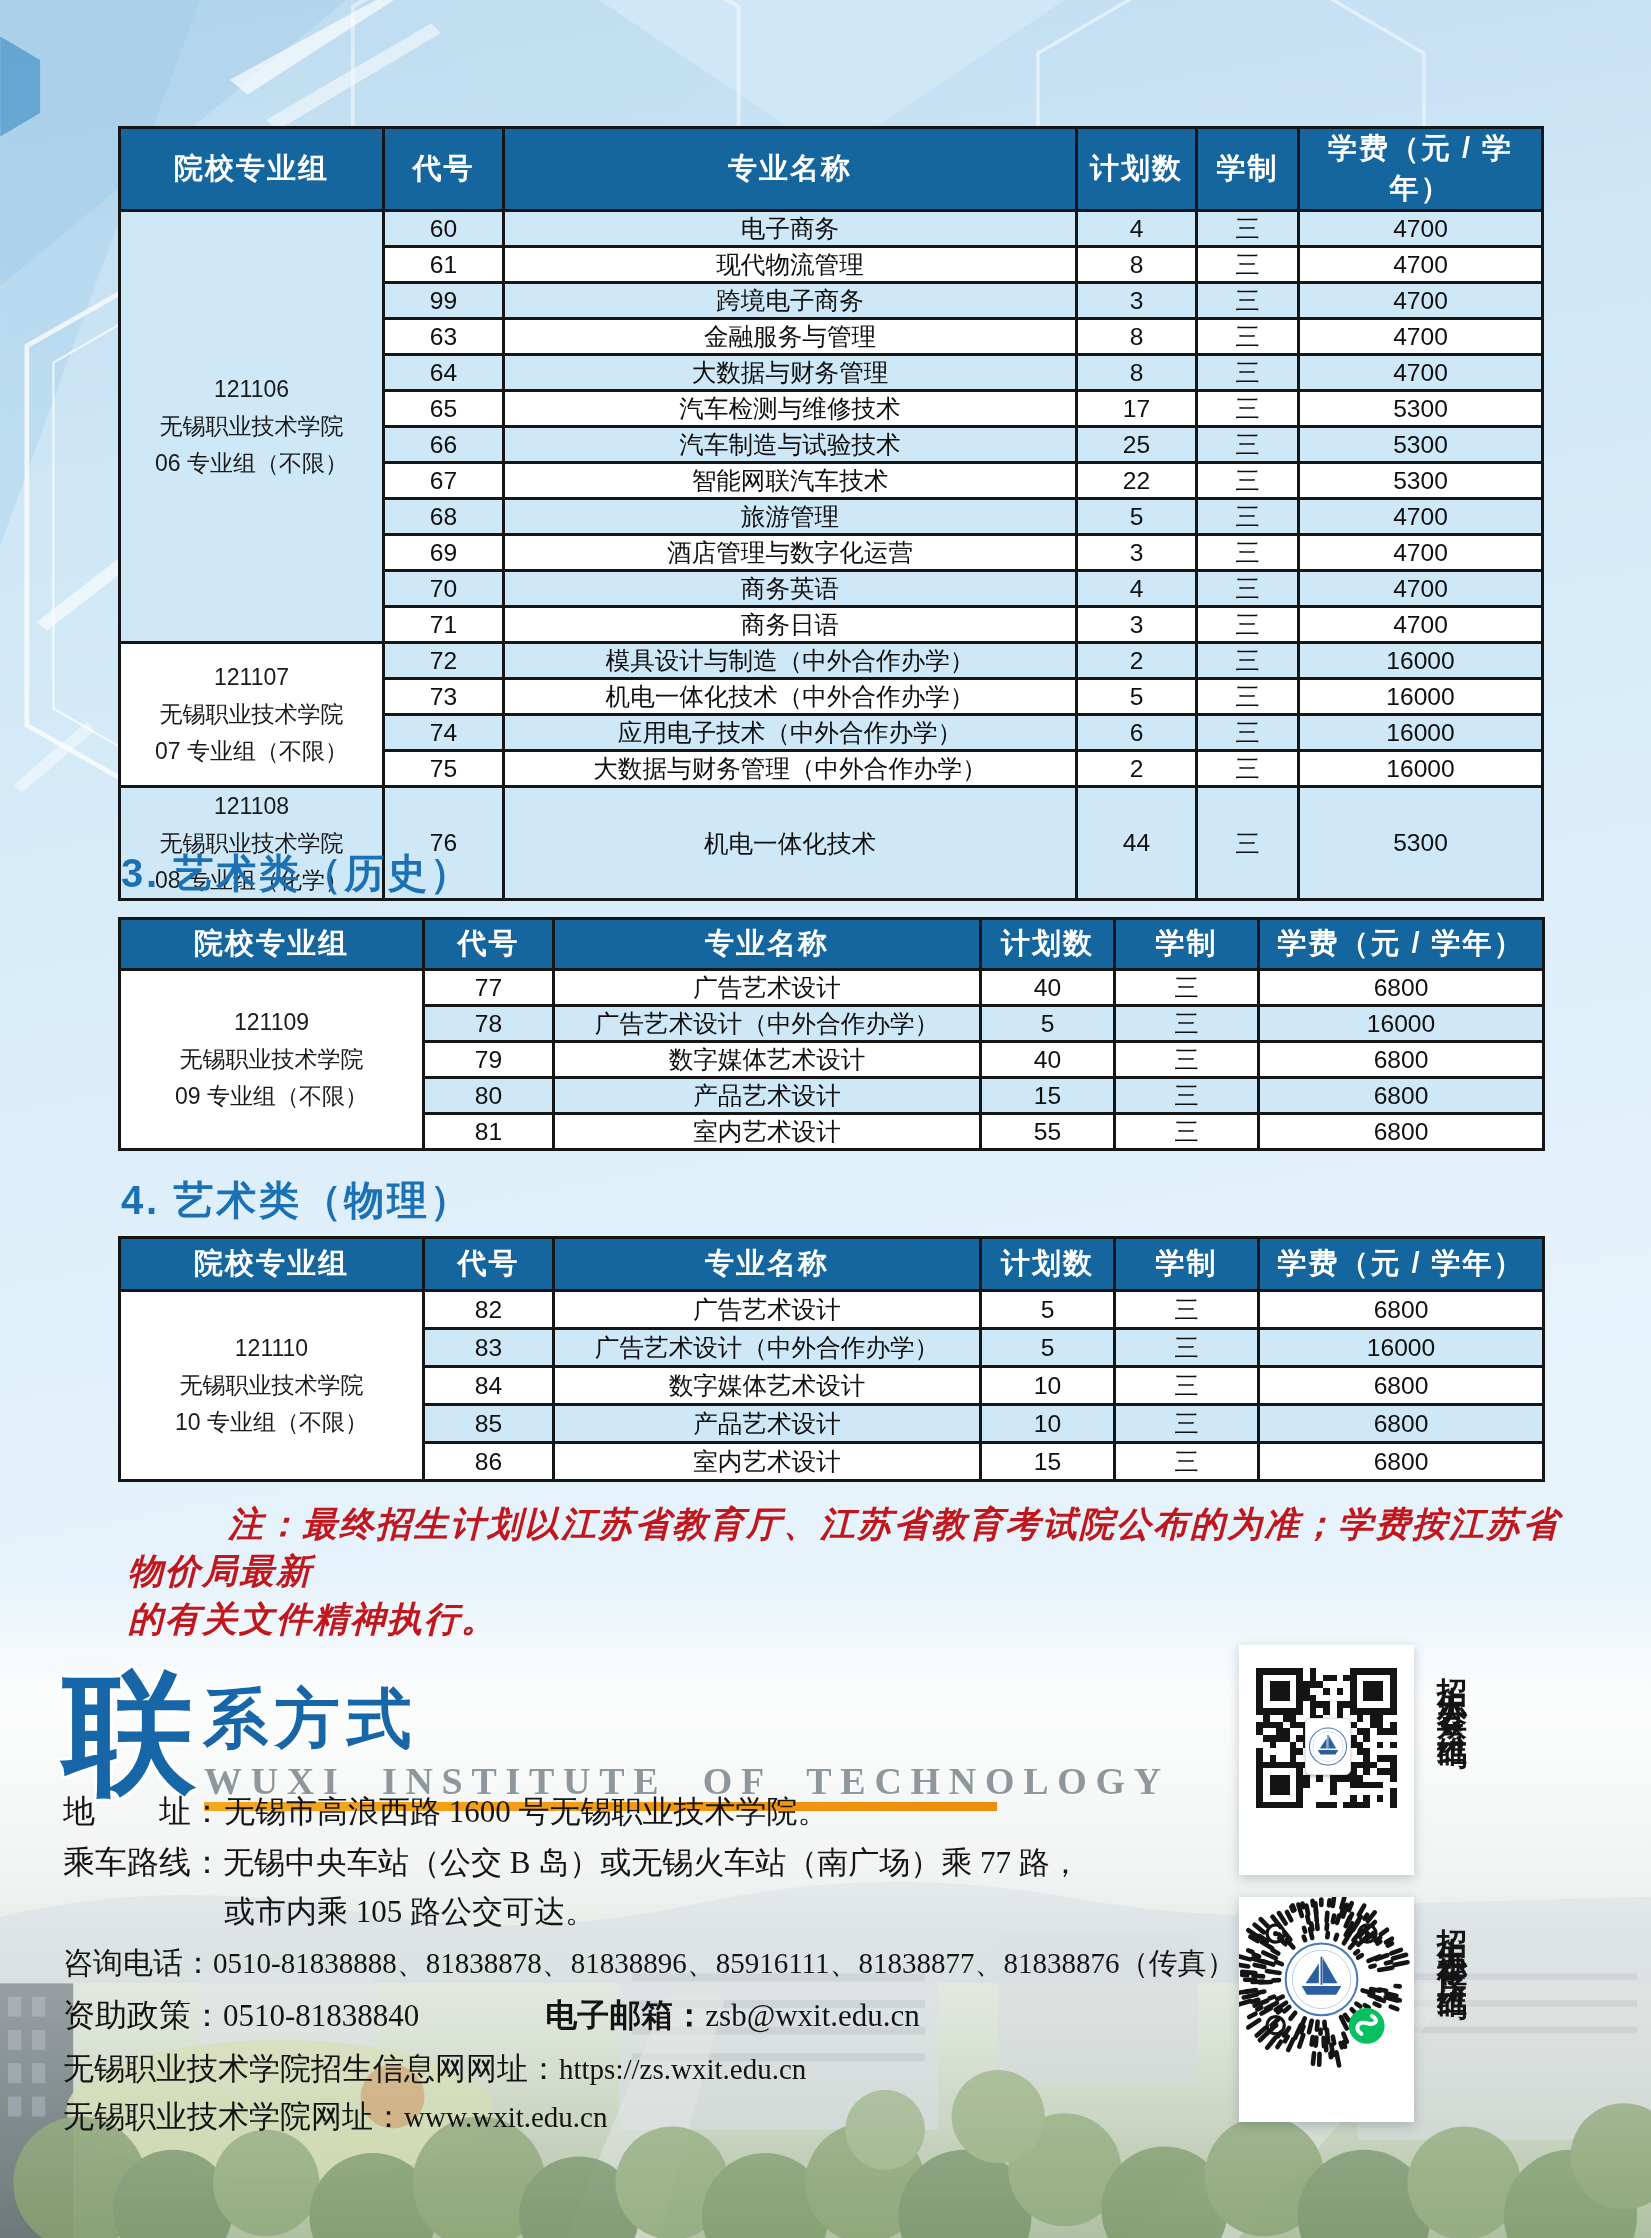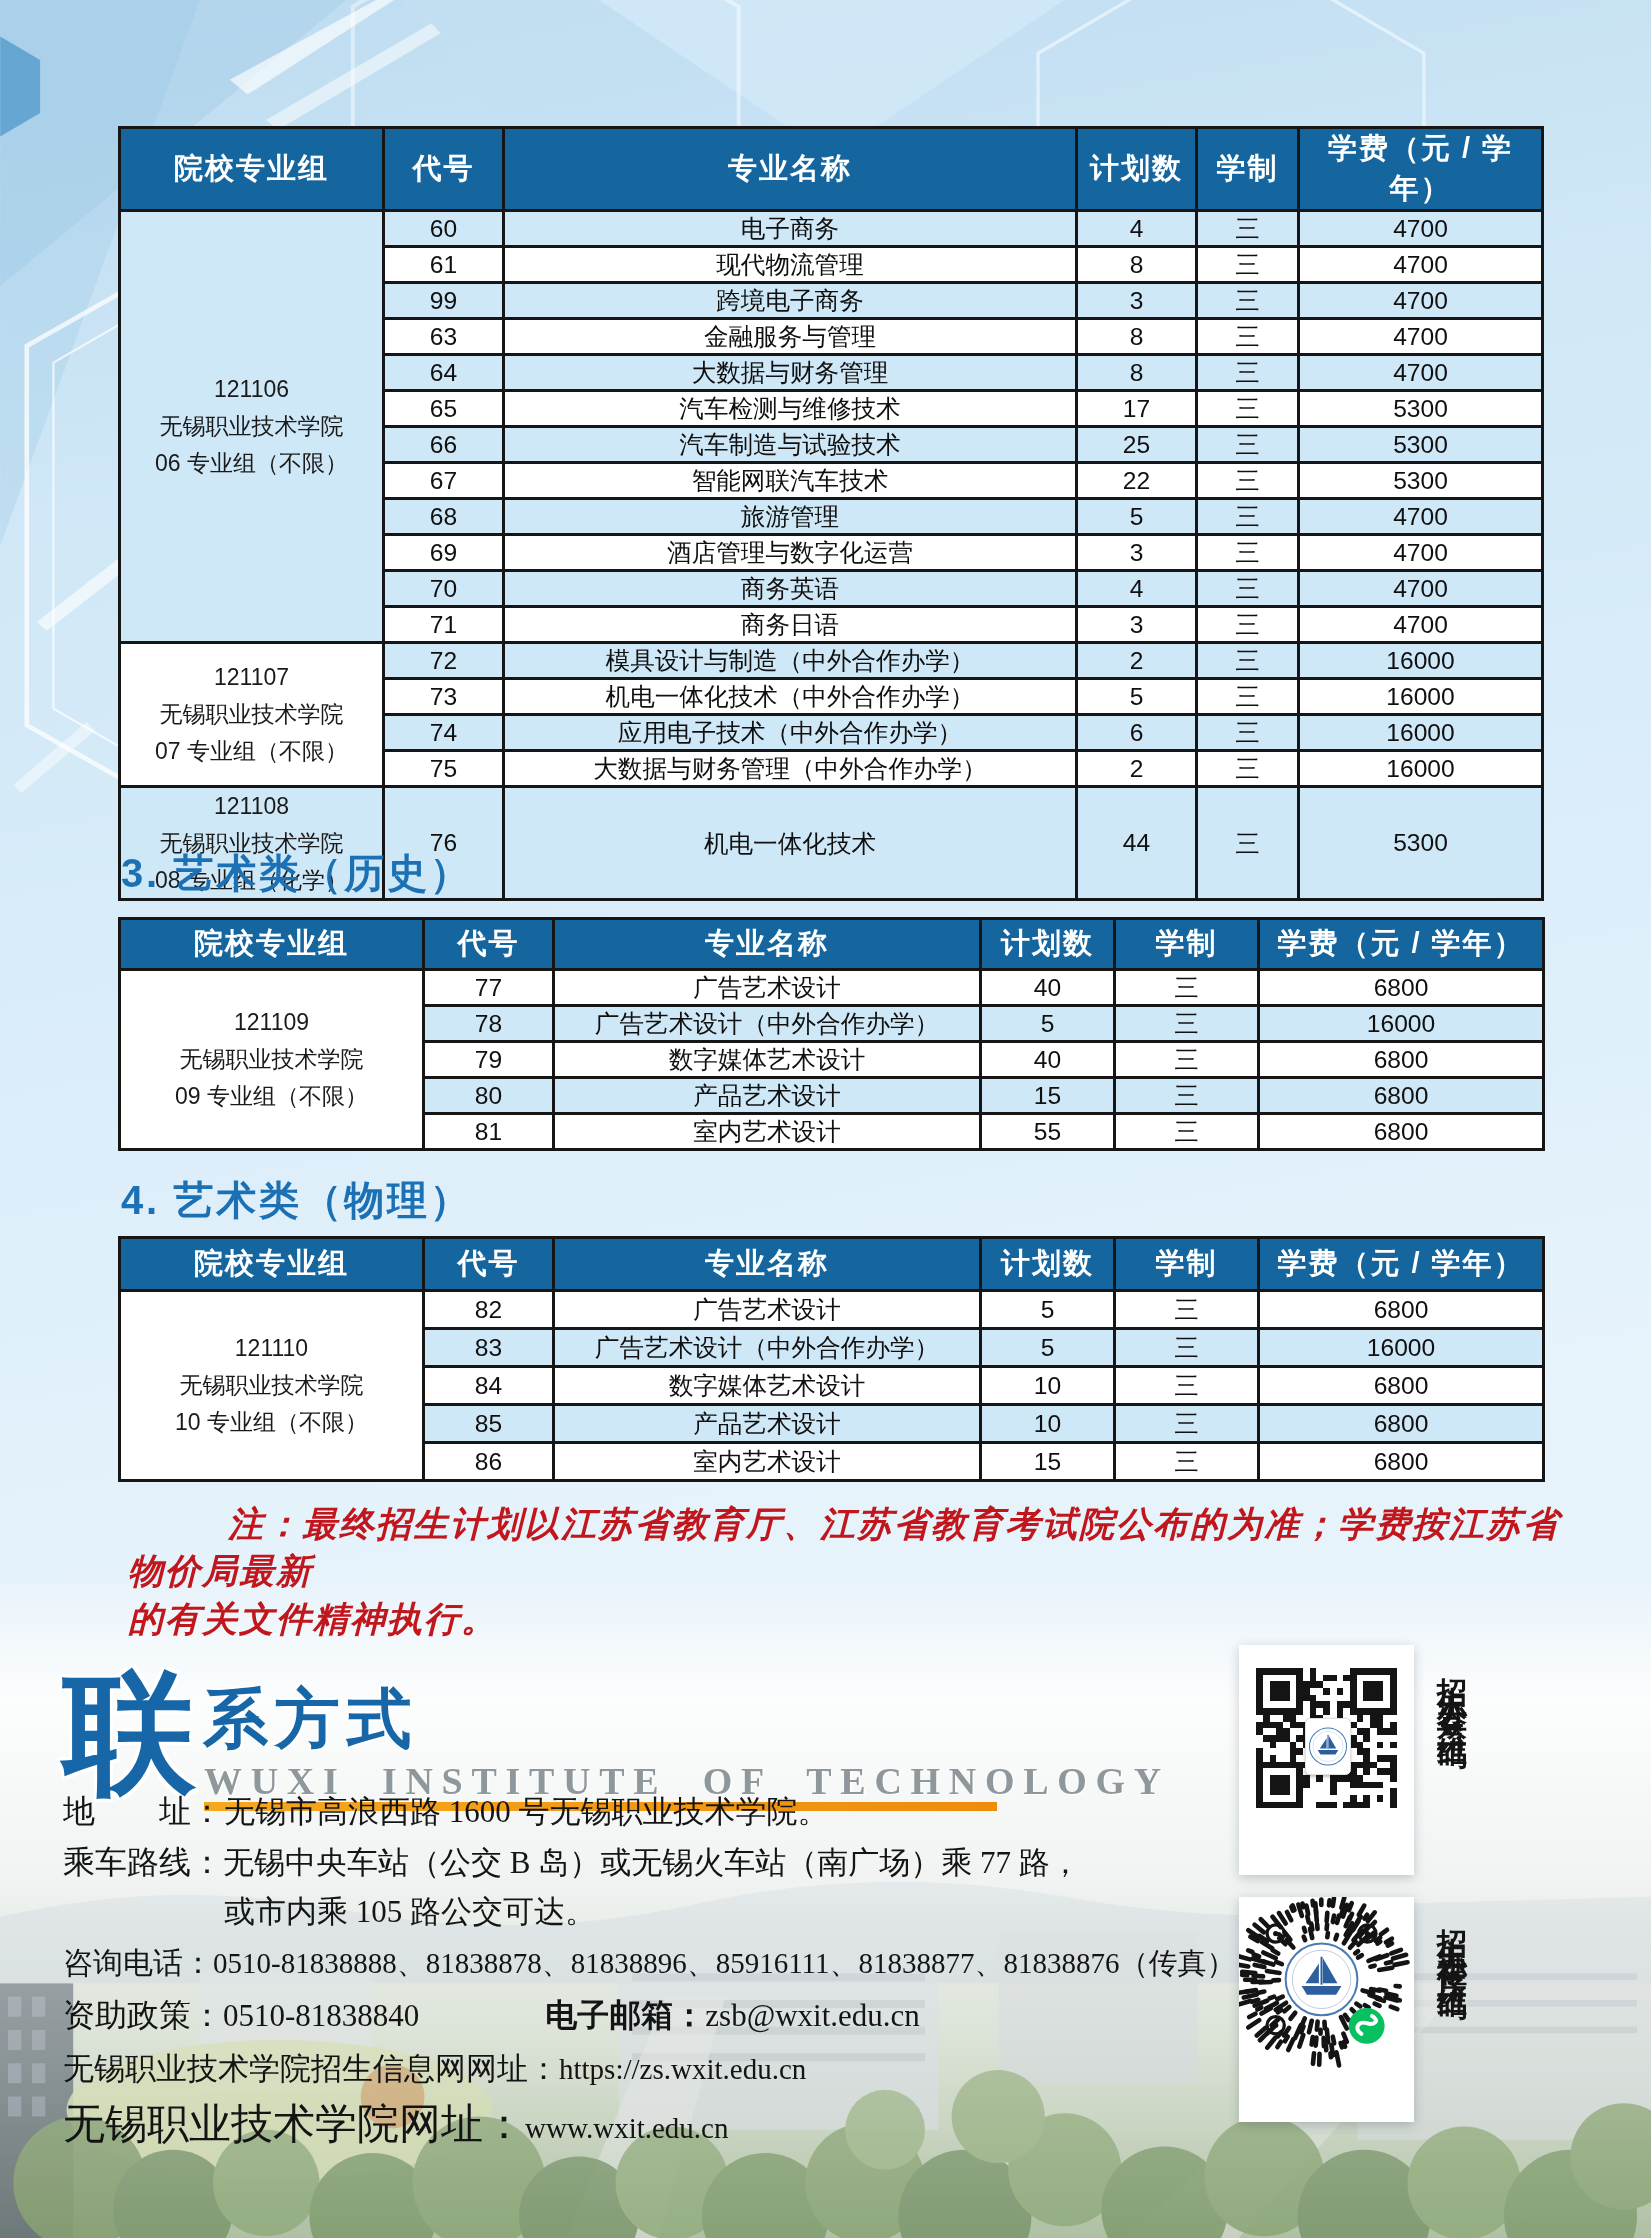--- a/index.html
+++ b/index.html
@@ -41,21 +41,21 @@
   .orange-bar{position:absolute;left:141px;top:135px;width:793px;height:9.3px;
             background:linear-gradient(90deg,#f6a81f,#ee8d0b);}
   .contact{position:absolute;left:63px;top:1778px;width:1171px;font-family:"Liberation Serif",serif;color:#141414;}
   .c-line{position:absolute;left:0;white-space:nowrap;}
   .c-line .lbl{font-weight:normal;font-size:32px;display:inline-block;}
   .c-line .val{font-size:31px;}
   .cl-0{top:12px;} .cl-1{top:63px;} .cl-2{top:113px;padding-left:161px;}
   .cl-3{top:165px;} .cl-3 .lbl{font-size:30px;} .cl-3 .val{font-size:29px;}
   .cl-4{top:216px;} .cl-4 .lbl2{font-weight:bold;font-size:32px;margin-left:126px;}
   .cl-5{top:270px;} .cl-5 .lbl{font-size:31px;} .cl-5 .val{font-size:29px;}
-  .cl-6{top:318px;} .cl-6 .lbl{font-size:42px;text-align:right;} .cl-6 .val{font-size:29px;}
+  .cl-6{top:318px;} .cl-6 .lbl{font-size:31px;text-align:right;} .cl-6 .val{font-size:29px;}
   .lbl-addr{width:161px;}
   
   .qr-card{position:absolute;width:175px;background:#ffffff;box-shadow:0 3.3px 10.6px rgba(40,60,80,.25);}
   .qr-card-1{left:1239px;top:1645px;height:230px;}
   .qr-card-2{left:1239px;top:1897px;height:225px;}
   #qr-grid{position:absolute;left:17.3px;top:23px;display:grid;grid-template-columns:repeat(21,6.7px);grid-auto-rows:6.7px;}
   #qr-grid div{width:6.7px;height:6.7px;}
   #qr-grid div.d{background:#141414;}
   .qr-logo{position:absolute;left:66px;top:73px;width:44px;height:55px;background:#ffffff;border:0.7px solid #e0e0e0;
            border-radius:5.3px;box-shadow:0 1.3px 3.3px rgba(0,0,0,.25);display:flex;align-items:center;justify-content:center;}

